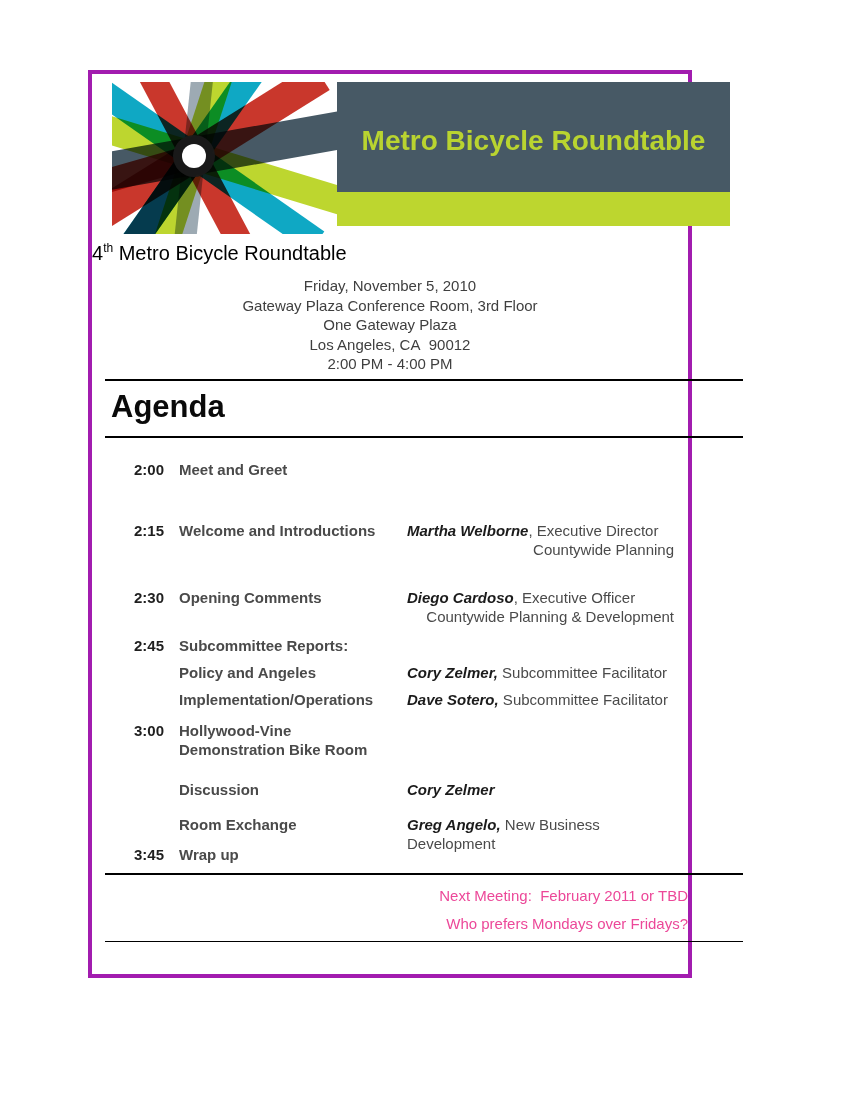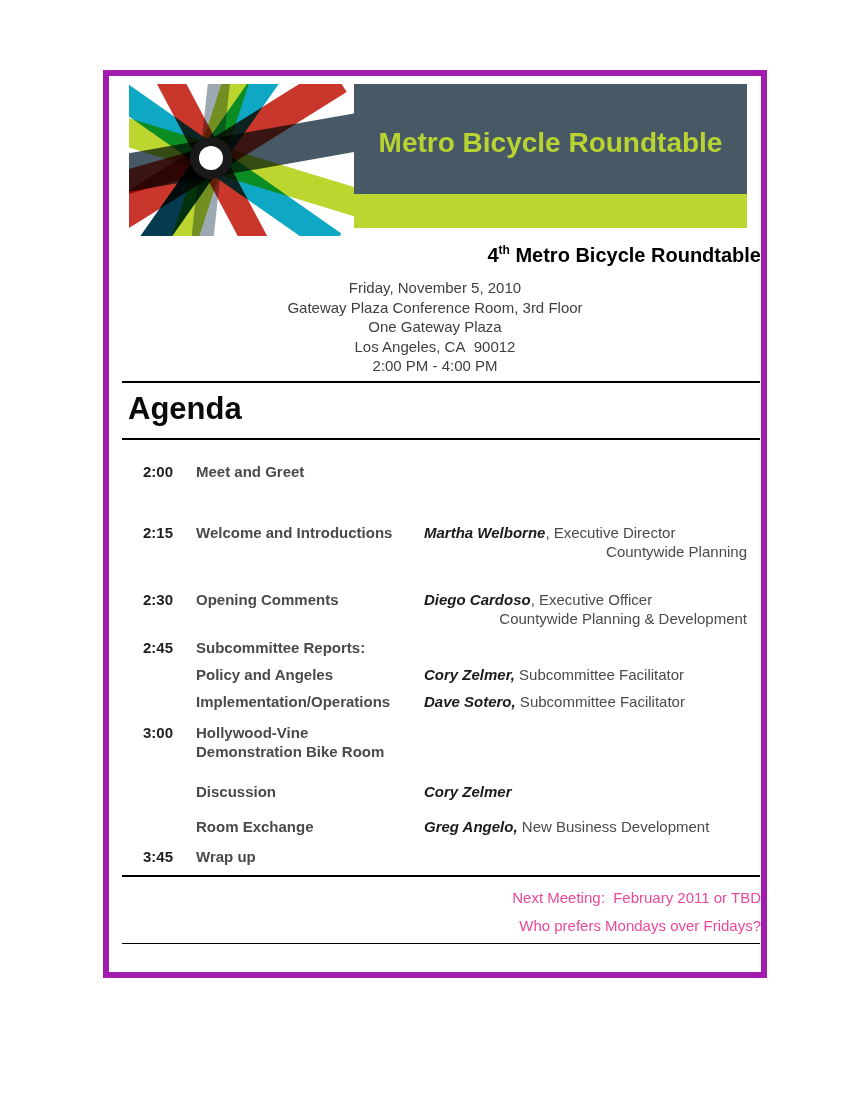--- a/index.html
+++ b/index.html
@@ -4,24 +4,24 @@
 <style>
   html,body{margin:0;padding:0;background:#ffffff;}
   .canvas{
     position:relative;
     width:867px;height:1111px;
     background:#ffffff;
     font-family:"Liberation Sans", sans-serif;
     overflow:hidden;
   }
   .page{
-    position:absolute;left:103px;top:70px;
-    width:664px;height:908px;
+    position:absolute;left:88px;top:70px;
+    width:604px;height:908px;
     background:#ffffff;
-    border:6px solid #a21caf;
+    border:4px solid #a21caf;
     box-sizing:border-box;
   }
   
   .logo-box{
     position:absolute;left:20px;top:8px;
     width:225px;height:152px;
     overflow:hidden;
   }
   .banner{
     position:absolute;left:245px;top:8px;
@@ -36,22 +36,22 @@
     letter-spacing:0px;
   }
   .stripe{
     position:absolute;left:245px;top:118px;
     width:393px;height:34px;
     background:#bdd62f;
   }
   
   .doc-title{
     position:absolute;left:0;top:168px;width:100%;
-    text-align:right;
-    font-size:20px;font-weight:bold;color:#000000;
+    text-align:left;
+    font-size:20px;font-weight:normal;color:#000000;
   }
   .doc-title sup{font-size:12px;line-height:0;}
   .details{
     position:absolute;left:0;top:202px;width:100%;
     text-align:center;
     font-size:15px;color:#3f3f3f;
     line-height:19.6px;
   }
   
   .rule{position:absolute;left:13px;width:638px;background:#000;}
@@ -64,21 +64,21 @@
     position:absolute;left:19px;top:315px;margin:0;
     font-size:31px;font-weight:bold;color:#0a0a0a;
     letter-spacing:0px;
   }
   #agenda-rows{position:absolute;left:0;top:0;width:100%;height:100%;pointer-events:none;}
   .agenda-row{
     position:absolute;left:34px;right:14px;
     display:grid;grid-template-columns:53px 228px 1fr;
     font-size:15px;line-height:18.5px;color:#4a4a4a;
   }
-  .agenda-row .time{font-weight:bold;color:#1f1f1f;}
+  .agenda-row .time{font-weight:bold;color:#1f1f1f;margin-left:8px;}
   .agenda-row .topic{color:#4a4a4a;font-weight:bold;}
   .agenda-row .pname{font-weight:bold;font-style:italic;color:#1b1b1b;}
   .agenda-row .prole{color:#4a4a4a;}
   .agenda-row .prole2{display:block;color:#4a4a4a;text-align:right;}
   .agenda-row:nth-child(1){top:387px;}
   .agenda-row:nth-child(2){top:448px;}
   .agenda-row:nth-child(3){top:515px;}
   .agenda-row:nth-child(4){top:563px;}
   .agenda-row:nth-child(5){top:590px;}
   .agenda-row:nth-child(6){top:617px;}

